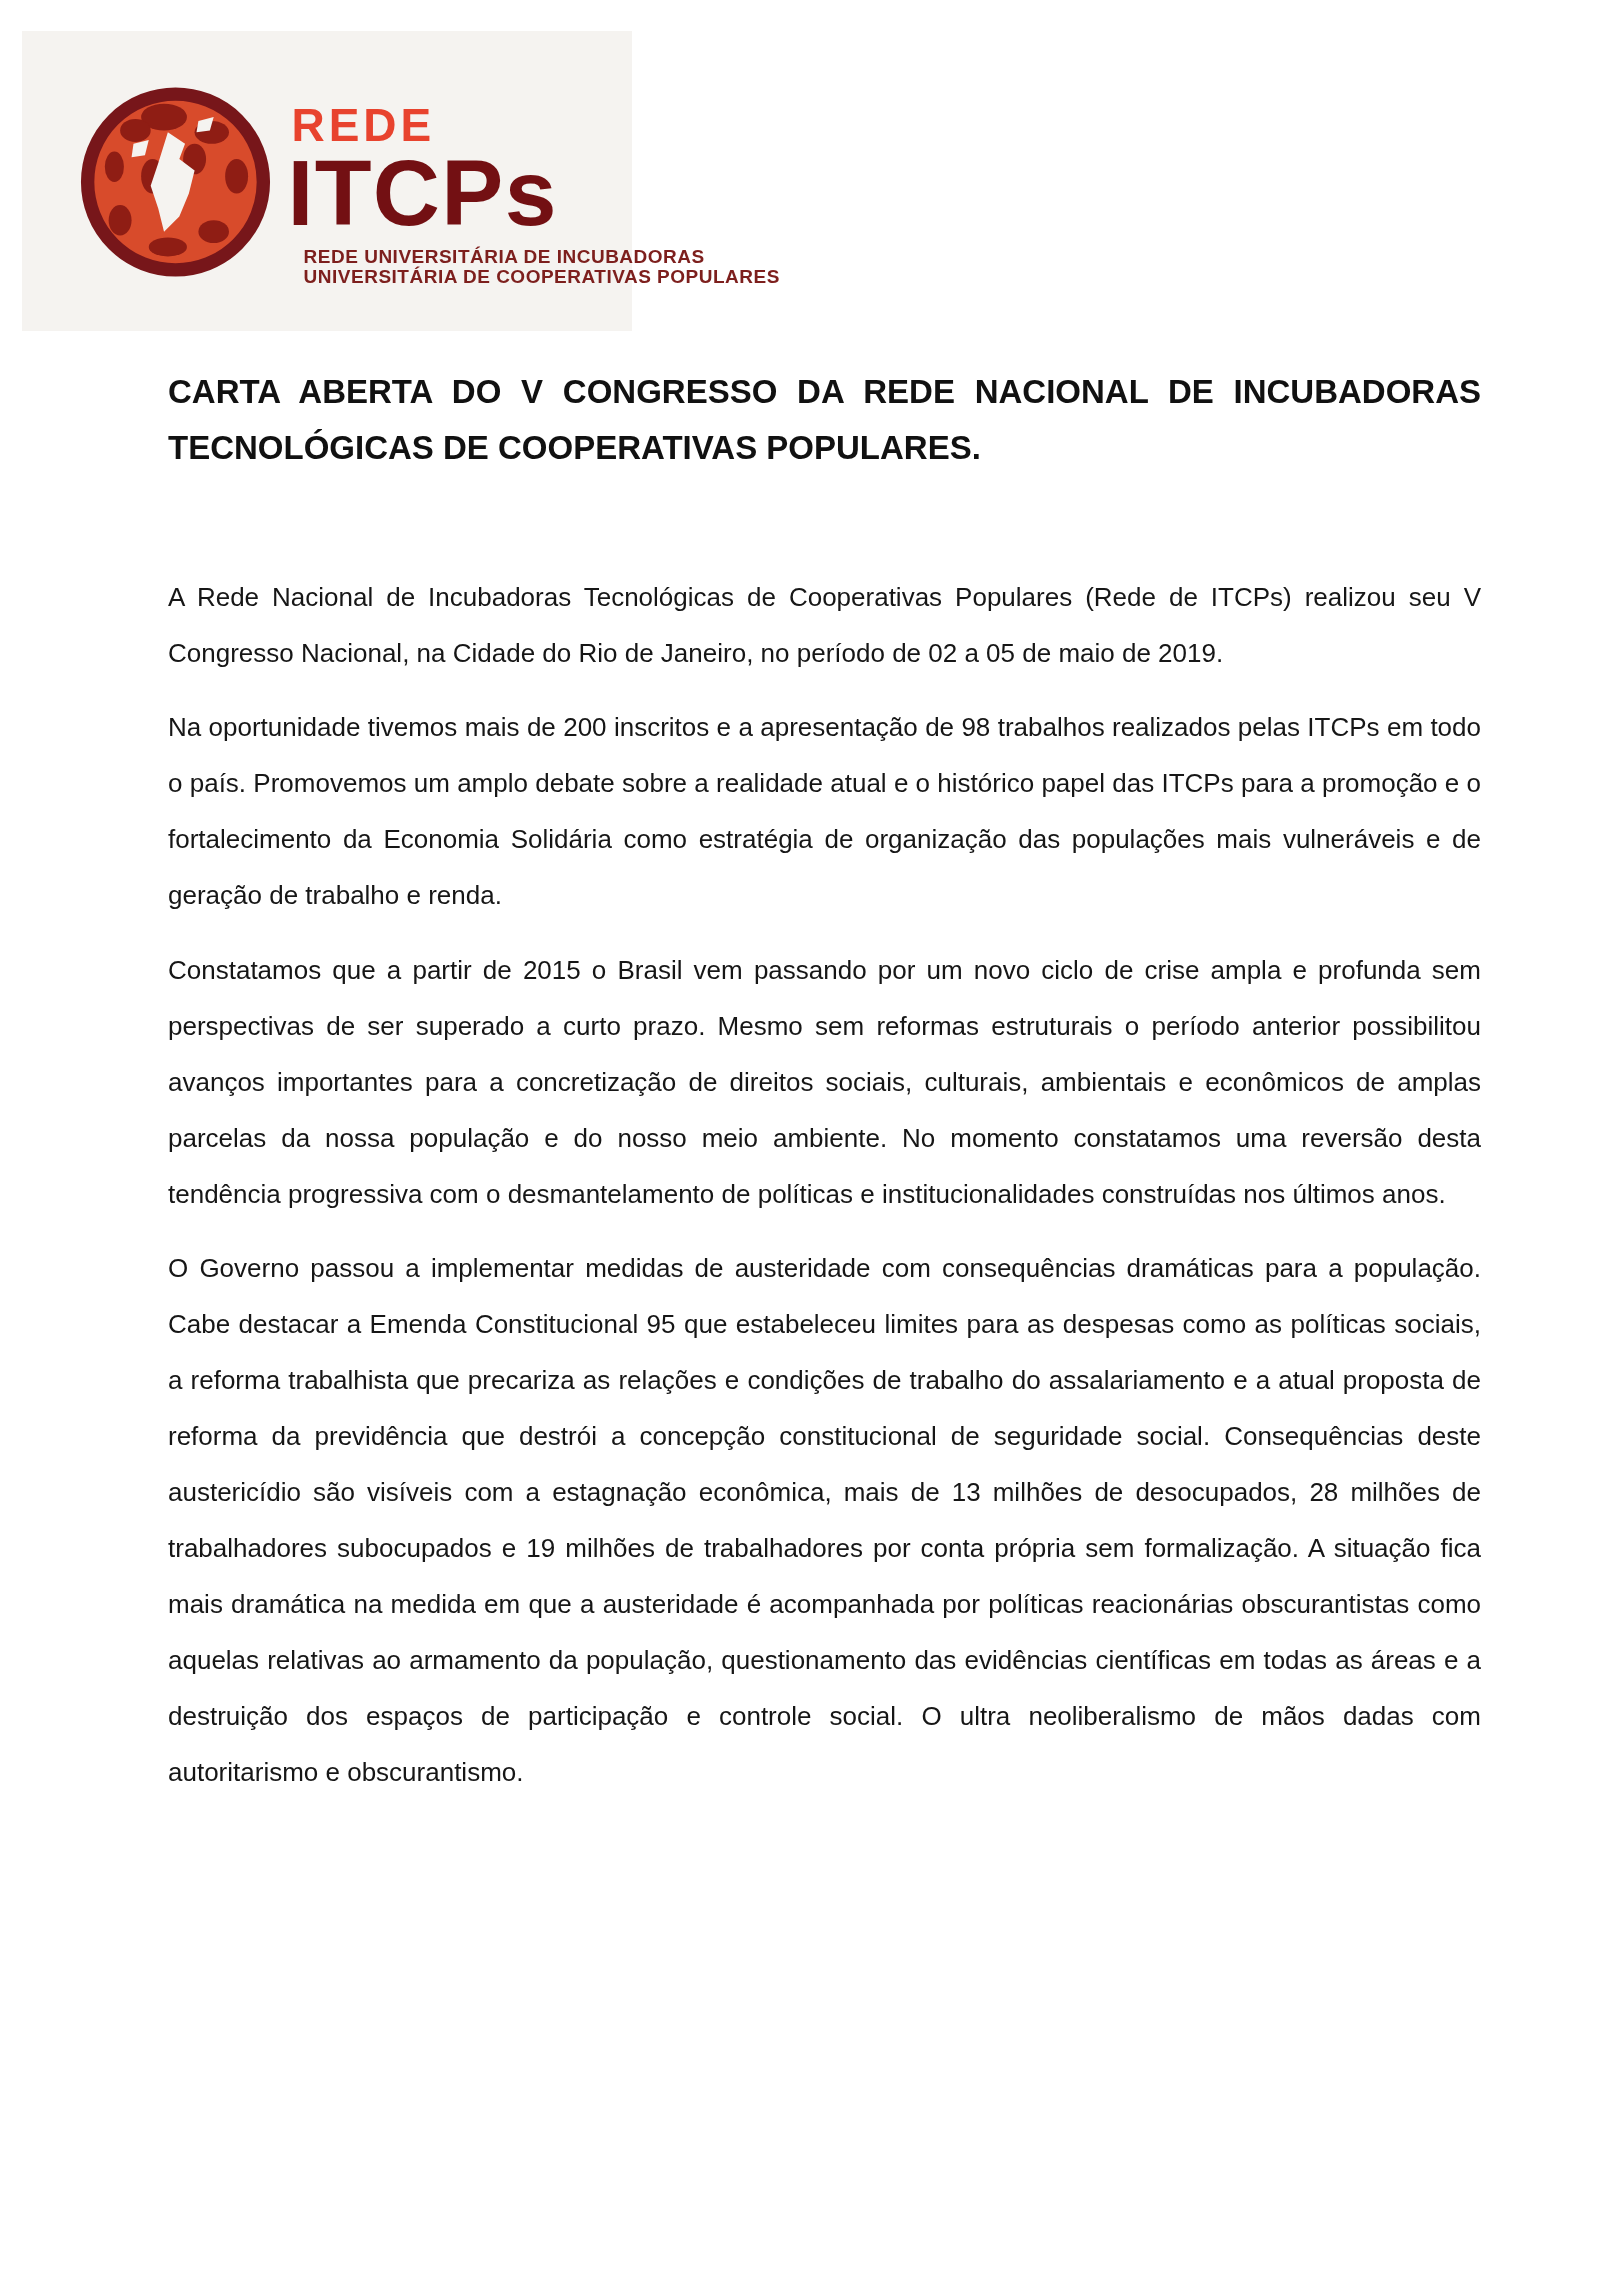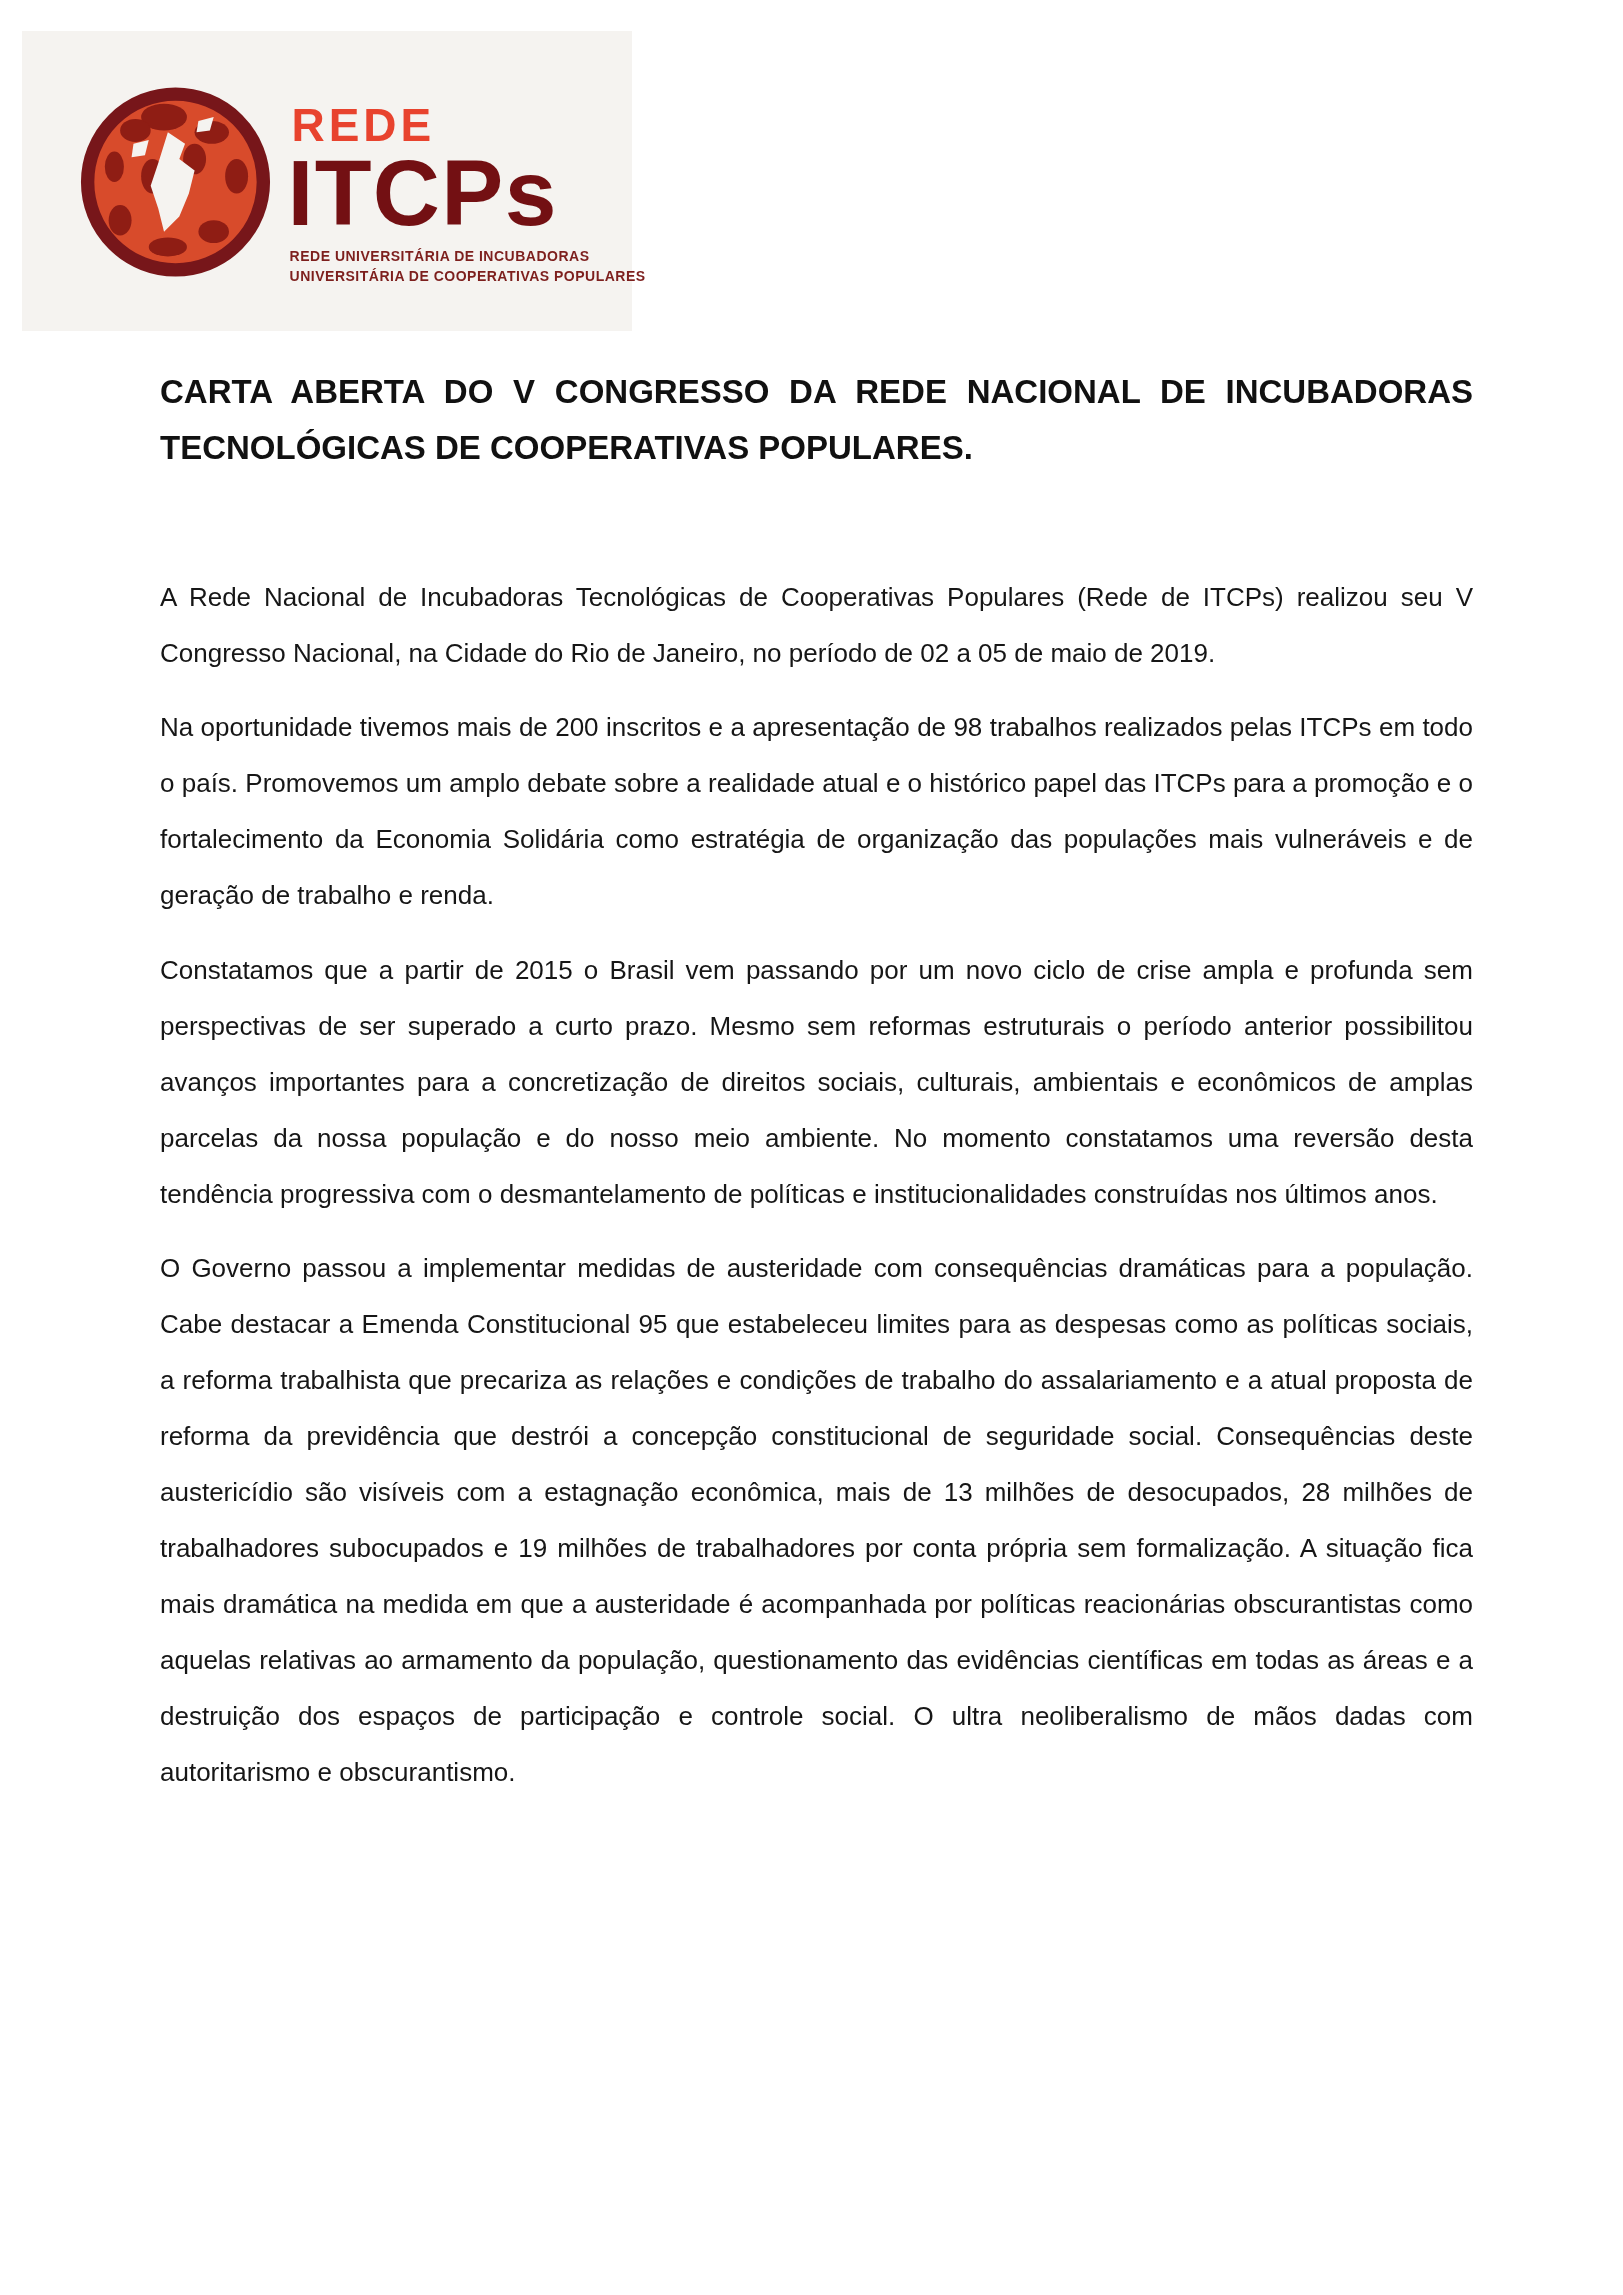--- a/index.html
+++ b/index.html
@@ -34,31 +34,31 @@
   .brand-main {
     position: absolute;
     left: 266px; top: 116px;
     font-size: 93px;
     font-weight: bold;
     letter-spacing: 1.3px;
     line-height: 1;
   }
   .tagline {
     position: absolute;
-    left: 268px; top: 216px;
-    font-size: 14px;
+    left: 282px; top: 216px;
+    font-size: 19px;
     font-weight: bold;
     letter-spacing: 0.5px;
     line-height: 19.6px;
     white-space: nowrap;
   }
   
   .content {
     position: absolute;
-    left: 160px; top: 364px;
+    left: 168px; top: 364px;
     width: 1313px;
   }
   .doc-title {
     margin: 0 0 93px 0;
     font-size: 33px;
     font-weight: bold;
     line-height: 56px;
     text-align: justify;
     color: #111111;
   }

